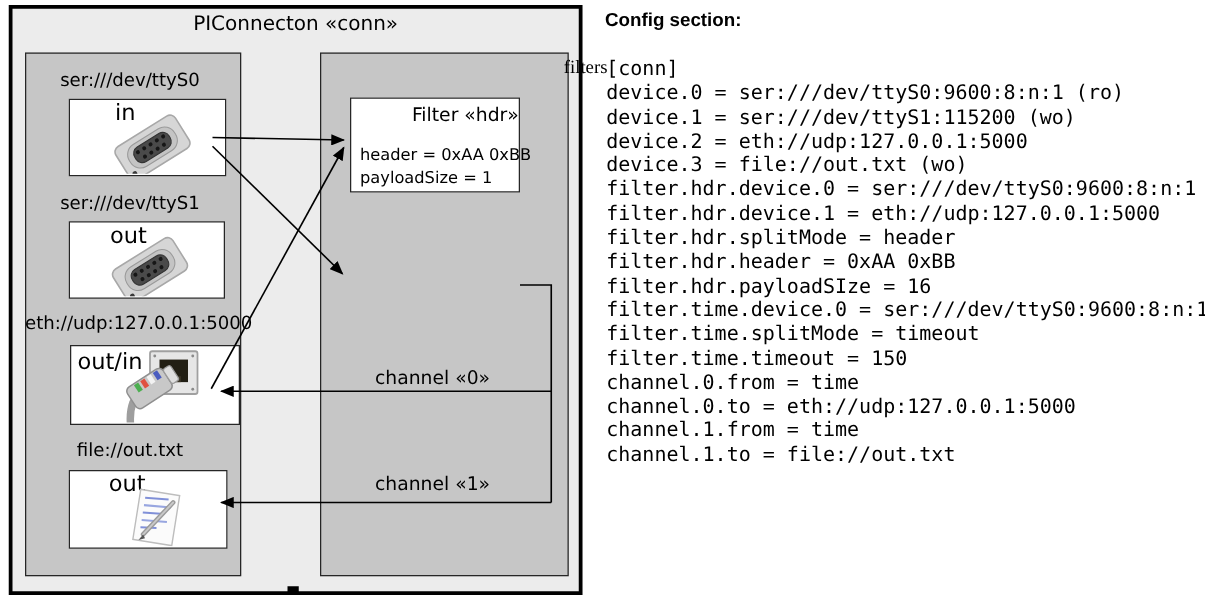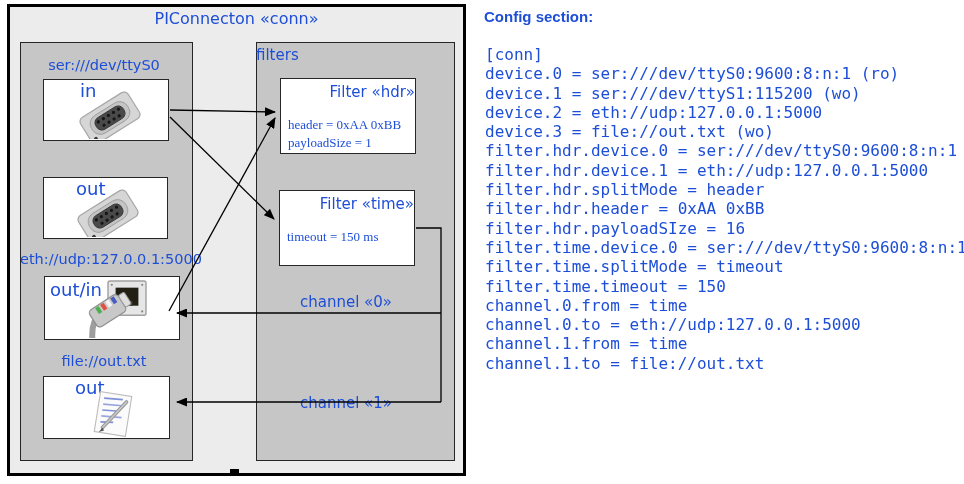--- a/index.html
+++ b/index.html
@@ -1,35 +1,35 @@
 <!DOCTYPE html>
 <html><head>
 <meta charset="utf-8">
 <style>
   html,body{margin:0;padding:0;background:#fff;}
   #root{position:relative;width:964px;height:484px;background:#fff;
-        font-family:"DejaVu Sans",sans-serif;color:#1d4ed8;overflow:hidden;}
+        font-family:"DejaVu Sans",sans-serif;color:#000000;overflow:hidden;}
 
   
   .outer{position:absolute;left:7px;top:4px;width:453px;height:466px;
          background:#ececec;border:3px solid #000;box-sizing:content-box;}
   .diagram-title{position:absolute;left:7px;top:9px;width:459px;text-align:center;
                  font-size:16px;}
   .panel{position:absolute;background:#c6c6c6;border:1.5px solid #262626;box-sizing:border-box;}
   #devices-panel{left:20px;top:42px;width:173px;height:419px;}
   #filters-panel{left:256px;top:42px;width:199px;height:419px;}
-  .filters-label{position:absolute;left:256px;top:46px;width:230px;text-align:left;font-size:15px;}
+  .filters-label{position:absolute;left:256px;top:46px;width:230px;text-align:right;font-size:15px;font-family:Liberation Serif, serif;}
 
   .dev-label{position:absolute;left:20px;width:168px;text-align:center;font-size:14.5px;white-space:nowrap;}
-  .wbox{position:absolute;background:#fff;border:1.5px solid #262626;box-sizing:border-box;}
+  .wbox{position:absolute;background:#fff;border:1.5px solid #262626;box-sizing:border-box;margin-left:12px;}
   .dir{position:absolute;font-size:18px;line-height:20px;}
 
   .filter-card{position:absolute;background:#fff;border:1.5px solid #262626;box-sizing:border-box;}
   .filter-title{position:absolute;left:0;top:4px;width:100%;text-align:right;font-size:15px;}
-  .filter-props{position:absolute;left:7px;top:37px;font-size:13px;line-height:18px;white-space:nowrap;font-family:Liberation Serif, serif;}
+  .filter-props{position:absolute;left:7px;top:37px;font-size:13px;line-height:18px;white-space:nowrap;}
 
   .channel-label{position:absolute;left:300px;width:117px;font-size:15px;white-space:nowrap;}
 
   
   .cfg-heading{position:absolute;left:484px;top:8px;
                font:bold 15px "Liberation Sans",sans-serif;}
   .cfg-lines{position:absolute;left:485px;top:45px;}
   .cfg-line{white-space:pre;font:16px/19.3px "DejaVu Sans Mono",monospace;letter-spacing:0;}
 
   .arrows{position:absolute;left:0;top:0;pointer-events:none;}
@@ -100,20 +100,21 @@
   <div class="filters-label">filters</div>
 
   <div class="dev-label" style="top:57px">ser:///dev/ttyS0</div>
   <div class="wbox" style="left:43px;top:79px;width:126px;height:62px">
     <span class="dir" style="left:36px;top:1px">in</span>
     <svg class="boxsvg" width="123" height="59">
       <use href="#db9" transform="translate(66,38) rotate(-32) scale(0.85)"></use>
     </svg>
   </div>
 
+  <div class="dev-label" style="top:155px">ser:///dev/ttyS1</div>
   <div class="wbox" style="left:43px;top:177px;width:125px;height:62px">
     <span class="dir" style="left:32px;top:1px">out</span>
     <svg class="boxsvg" width="122" height="59">
       <use href="#db9" transform="translate(64,38) rotate(-32) scale(0.85)"></use>
     </svg>
   </div>
 
   <div class="dev-label" style="top:251px">eth://udp:127.0.0.1:5000</div>
   <div class="wbox" style="left:44px;top:276px;width:136px;height:64px">
     <span class="dir" style="left:5px;top:3px">out/in</span>
@@ -134,29 +135,23 @@
   </div>
 
   <div class="filter-card" style="left:280px;top:78px;width:136px;height:76px">
     <div class="filter-title">Filter «hdr»</div>
     <div class="filter-props">
       <div>header = 0xAA 0xBB</div>
       <div>payloadSize = 1</div>
     </div>
   </div>
 
-  <div class="filter-card" style="left:279px;top:190px;width:136px;height:76px">
-    <div class="filter-title">Filter «time»</div>
-    <div class="filter-props">
-      <div>timeout = 150 ms</div>
-    </div>
-  </div>
 
   <div class="channel-label" style="top:293px">channel «0»</div>
-  <div class="channel-label" style="top:394px">channel «1»</div>
+  <div class="channel-label" style="top:378px">channel «1»</div>
 
   <svg class="arrows" width="964" height="484">
     <defs>
       <marker id="arr" markerWidth="11" markerHeight="9" refX="10" refY="4.5" orient="auto" markerUnits="userSpaceOnUse">
         <path d="M0,0 L11,4.5 L0,9 Z" fill="#000"></path>
       </marker>
     </defs>
     <g stroke="#000" stroke-width="1.3" fill="none">
       <line x1="170" y1="110" x2="275" y2="112" marker-end="url(#arr)"></line>
       <line x1="170" y1="117" x2="274" y2="219" marker-end="url(#arr)"></line>

